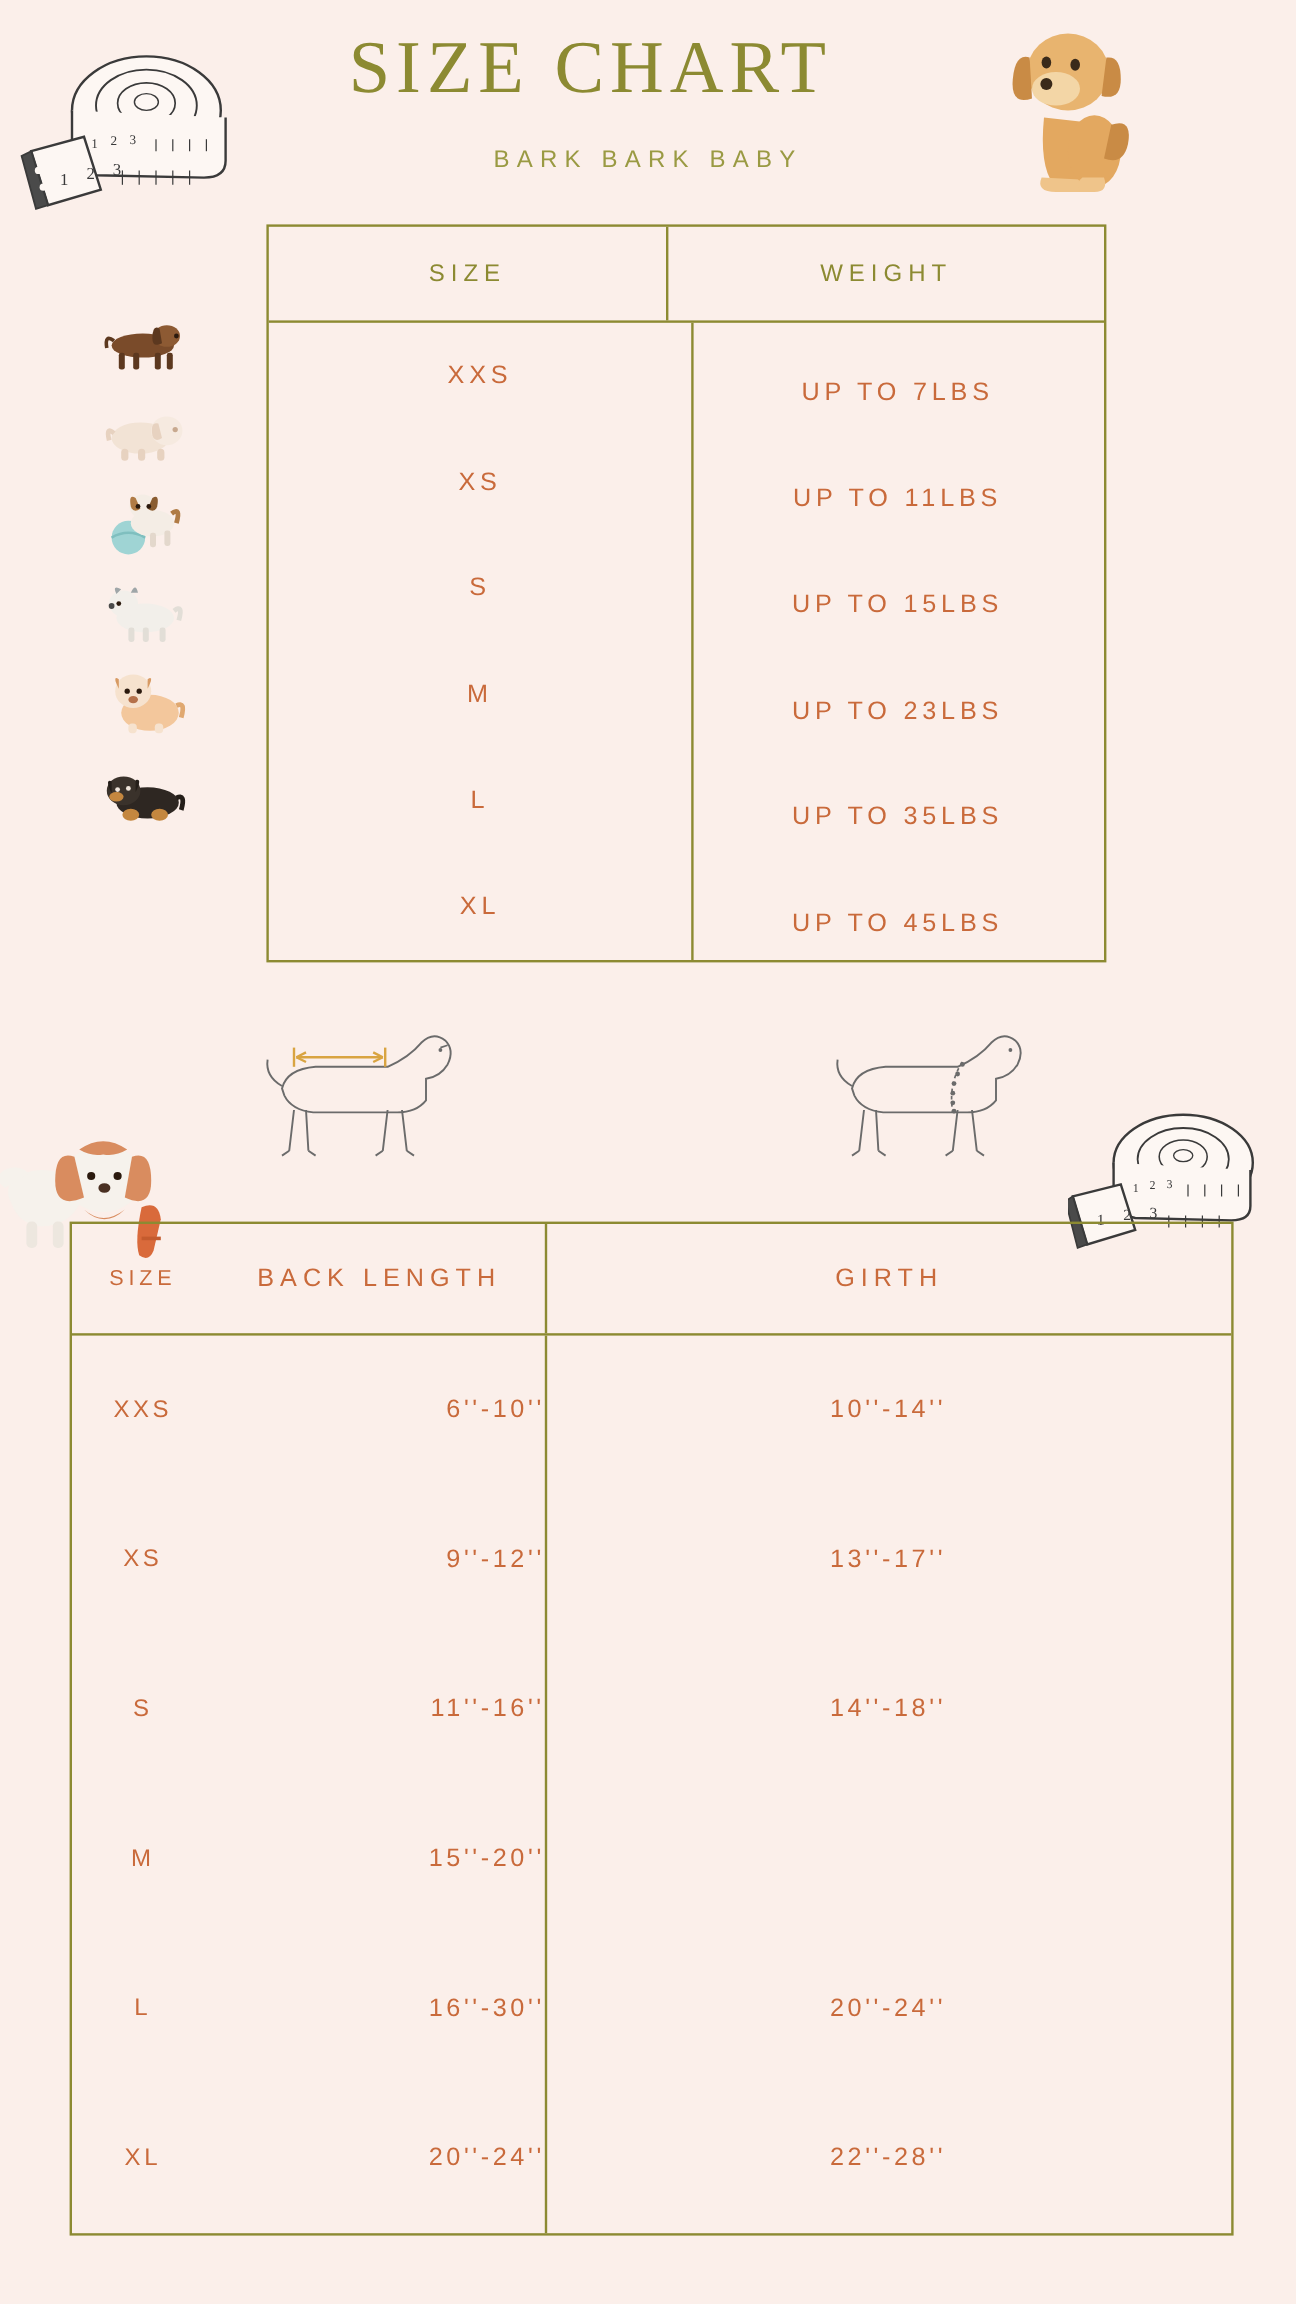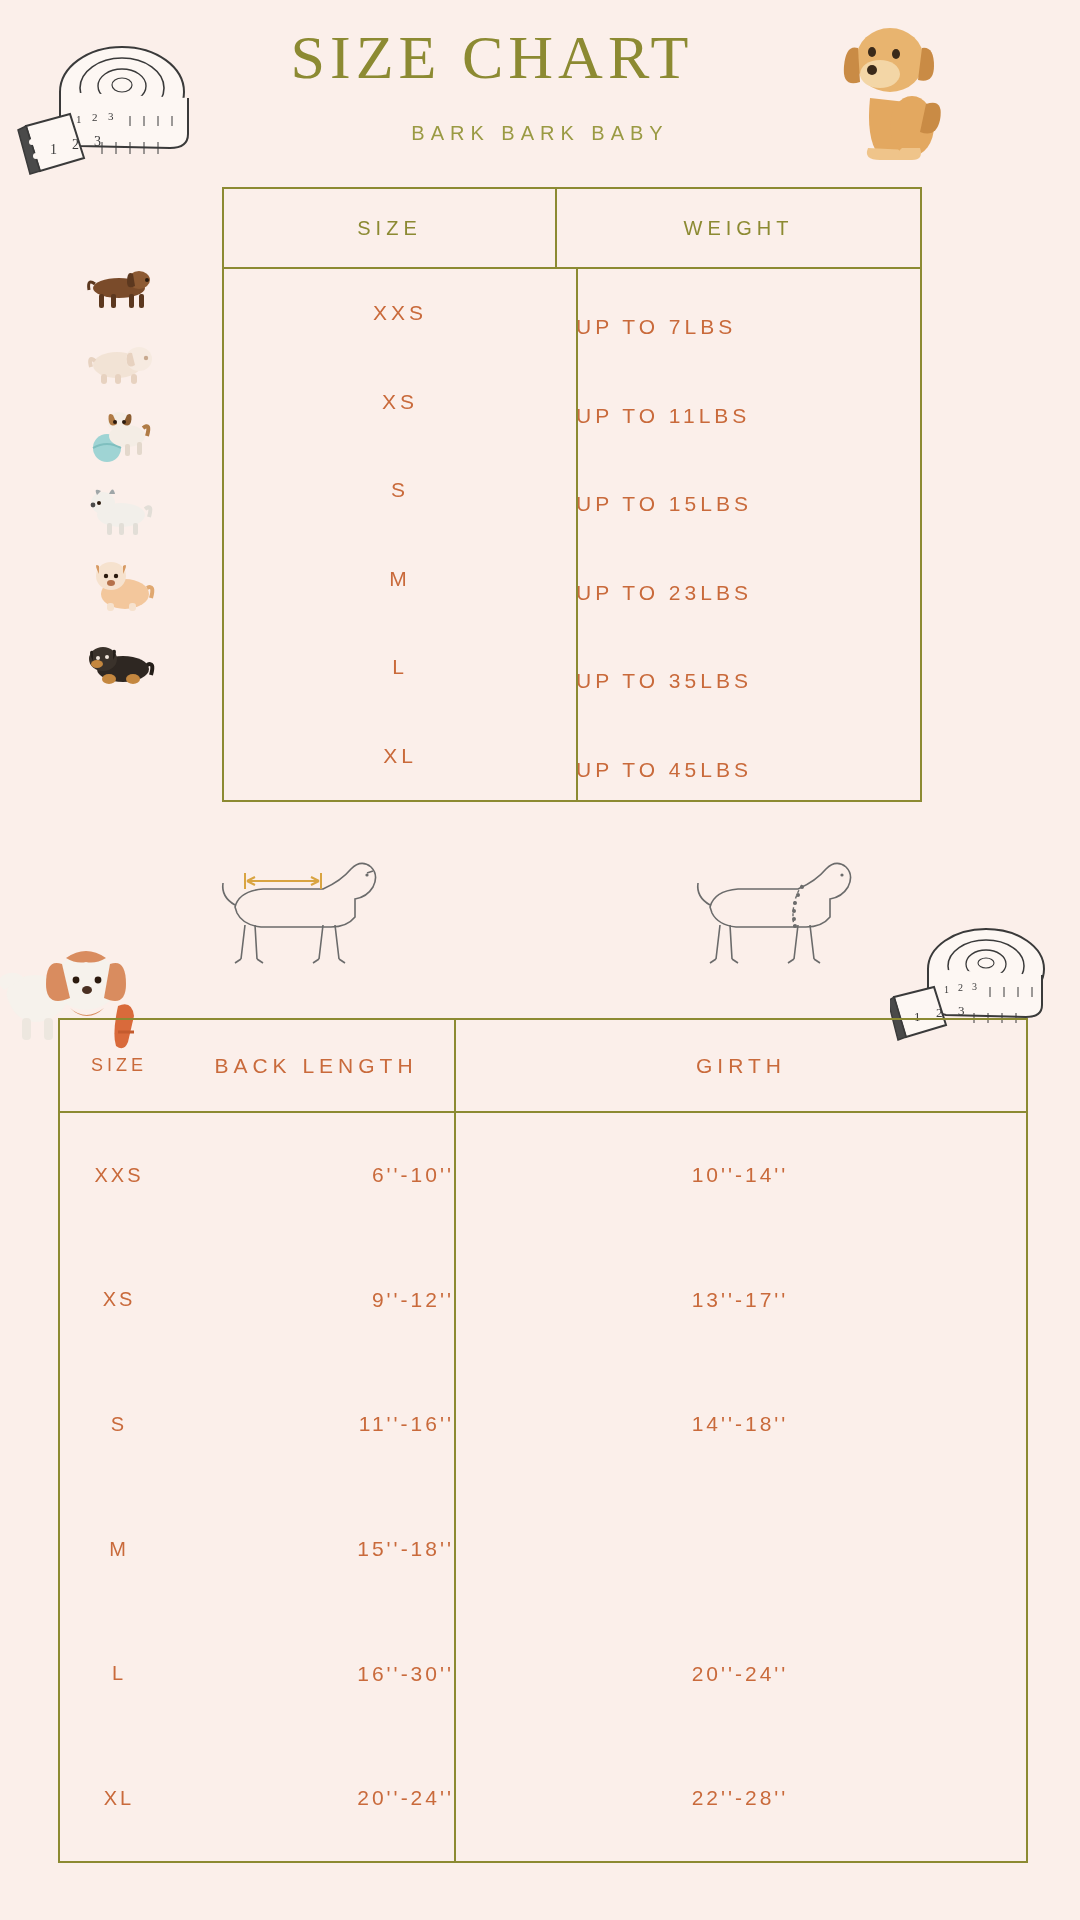--- a/index.html
+++ b/index.html
@@ -81,21 +81,21 @@
   }
   .t1-row .c1 {
     width: 352px;
     text-align: center;
     font-size: 21px;
     letter-spacing: 4px;
     color: #C96A3B;
   }
   .t1-row .c2 {
     width: 344px;
-    text-align: left;
+    text-align: center;
     font-size: 21px;
     letter-spacing: 4px;
     color: #C96A3B;
     margin-top: 28px;
   }
 
   
   .table2 {
     position: absolute;
     left: 58px;
@@ -425,21 +425,21 @@
         <div class="c2">9''-12''</div>
         <div class="c3">13''-17''</div>
       </div>
       <div class="t2-row">
         <div class="c1">S</div>
         <div class="c2">11''-16''</div>
         <div class="c3">14''-18''</div>
       </div>
       <div class="t2-row">
         <div class="c1">M</div>
-        <div class="c2">15''-18''</div>
+        <div class="c2">15''-20''</div>
       </div>
       <div class="t2-row">
         <div class="c1">L</div>
         <div class="c2">16''-30''</div>
         <div class="c3">20''-24''</div>
       </div>
       <div class="t2-row">
         <div class="c1">XL</div>
         <div class="c2">20''-24''</div>
         <div class="c3">22''-28''</div>

